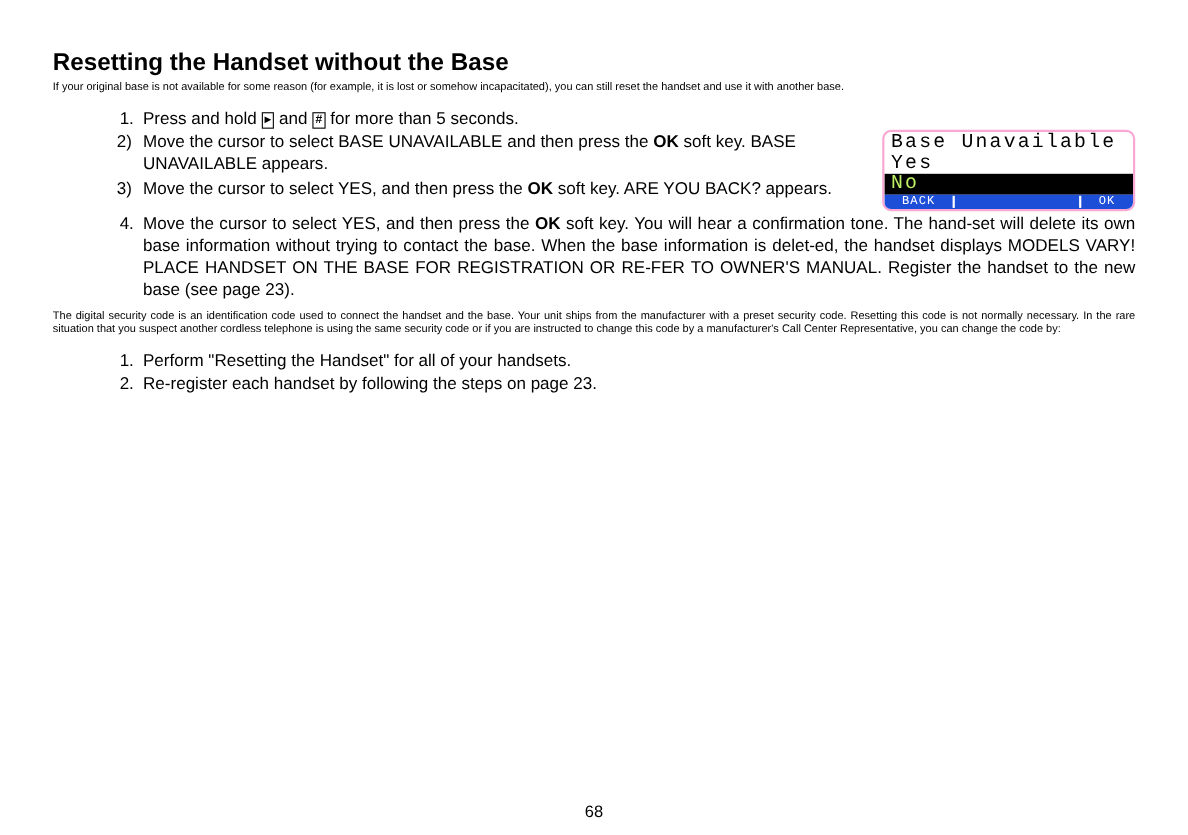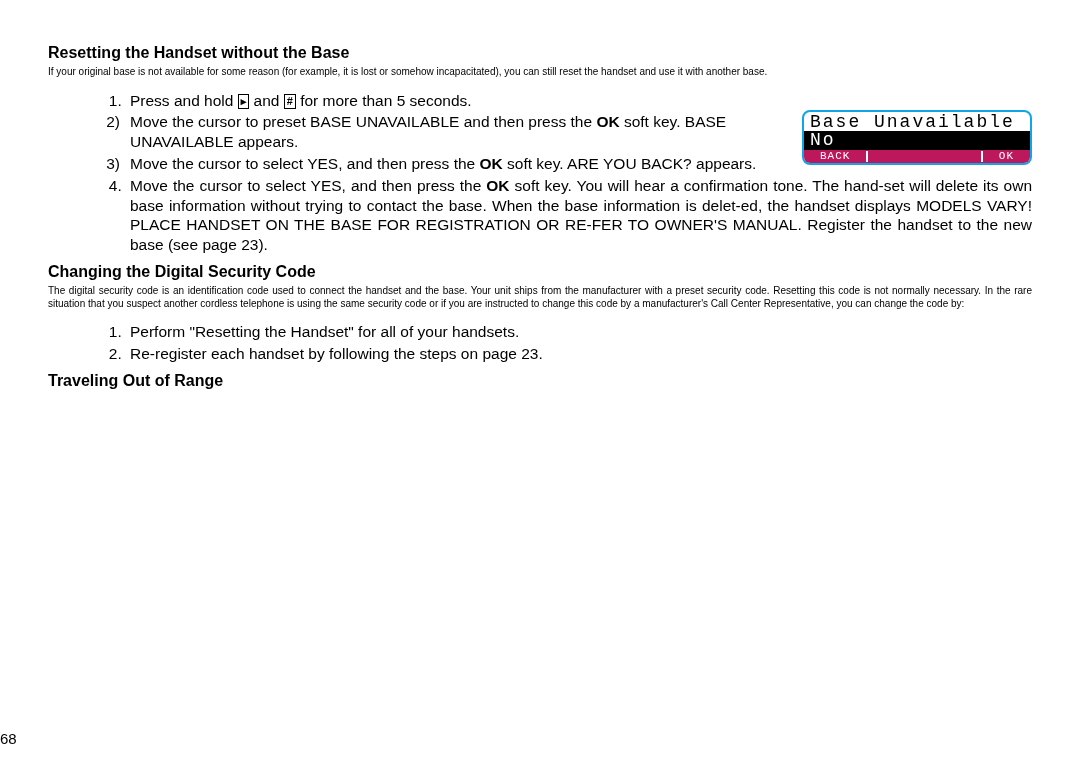--- a/index.html
+++ b/index.html
@@ -11,21 +11,21 @@
       color: #000;
       width: 1080px;
       height: 759px;
     }
     .page {
       padding: 36px 48px 20px 48px;
       position: relative;
       height: 100%;
     }
     h2 {
-      font-size: 16px;
+      font-size: 22px;
       font-weight: bold;
       margin: 8px 0 4px 0;
     }
     p {
       font-size: 10px;
       line-height: 1.25;
       margin: 2px 0 6px 0;
       text-align: justify;
     }
     ol {
@@ -41,44 +41,44 @@
     .row2 {
       display: flex;
       align-items: flex-start;
       gap: 10px;
     }
     .row2-text {
       flex: 1;
     }
     .lcd {
       width: 230px;
-      border: 2px solid #0ea5e9;
+      border: 2px solid #f9a8d4;
       border-radius: 8px;
       font-family: "Courier New", monospace;
       font-size: 18px;
       line-height: 1.0;
       letter-spacing: 2px;
       overflow: hidden;
       flex-shrink: 0;
       margin-top: -2px;
       background: #fff;
     }
     .lcd .line {
       padding: 1px 6px 0 6px;
       white-space: nowrap;
     }
     .lcd .sel {
       background: #000;
-      color: #ffffff;
+      color: #bef264;
       padding: 0 6px 1px 6px;
     }
     .lcd .softkeys {
       display: flex;
       justify-content: space-between;
-      background: #be185d;
+      background: #1d4ed8;
       color: #fff;
       font-size: 11px;
       letter-spacing: 1px;
       padding: 1px 0 1px 0;
     }
     .lcd .softkeys .sk {
       padding: 0 16px;
     }
     .lcd .softkeys .sk.left { border-right: 2px solid #fff; }
     .lcd .softkeys .sk.right { border-left: 2px solid #fff; }
@@ -90,21 +90,21 @@
       padding: 0 2px;
       line-height: 13px;
       vertical-align: 1px;
       font-family: Arial, sans-serif;
     }
     .page-number {
       position: absolute;
       bottom: 12px;
       left: 0;
       right: 0;
-      text-align: left;
+      text-align: center;
       font-size: 15px;
     }
   </style>
 </head>
 <body>
 
 <div class="page">
 
   <h2>Resetting the Handset without the Base</h2>
   <p>If your original base is not available for some reason (for example, it is lost or somehow incapacitated), you can still reset the handset and use it with another base.</p>
@@ -112,48 +112,47 @@
   <ol>
     <li>
       <span>Press and hold </span><span class="icon-box">▸</span><span> and </span><span class="icon-box">#</span><span> for more than 5 seconds.</span>
     </li>
     <li style="list-style:none; margin-left:-26px;">
       <div class="row2">
         <div class="row2-text">
           <div style="display:flex;">
             <div style="width:26px; text-align:right; padding-right:10px;">2)</div>
             <div style="flex:1;">
-              <span>Move the cursor to preset BASE UNAVAILABLE and then press the </span><b>OK</b><span> soft key. BASE UNAVAILABLE appears.</span>
+              <span>Move the cursor to select BASE UNAVAILABLE and then press the </span><b>OK</b><span> soft key. BASE UNAVAILABLE appears.</span>
             </div>
           </div>
           <div style="display:flex; margin-top:2px;">
             <div style="width:26px; text-align:right; padding-right:10px;">3)</div>
             <div style="flex:1;">
               <span>Move the cursor to select YES, and then press the </span><b>OK</b><span> soft key. ARE YOU BACK? appears.</span>
             </div>
           </div>
         </div>
         <div class="lcd">
           <div class="line">Base Unavailable</div>
+          <div class="line">Yes</div>
           <div class="sel">No</div>
           <div class="softkeys">
             <div class="sk left">BACK</div>
             <div class="sk right">OK</div>
           </div>
         </div>
       </div>
     </li>
     <li value="4" style="text-align:justify;">
       <span>Move the cursor to select YES, and then press the </span><b>OK</b><span> soft key. You will hear a confirmation tone. The hand-set will delete its own base information without trying to contact the base. When the base information is delet-ed, the handset displays MODELS VARY! PLACE HANDSET ON THE BASE FOR REGISTRATION OR RE-FER TO OWNER'S MANUAL. Register the handset to the new base (see page 23).</span>
     </li>
   </ol>
 
-  <h2>Changing the Digital Security Code</h2>
   <p>The digital security code is an identification code used to connect the handset and the base. Your unit ships from the manufacturer with a preset security code. Resetting this code is not normally necessary. In the rare situation that you suspect another cordless telephone is using the same security code or if you are instructed to change this code by a manufacturer's Call Center Representative, you can change the code by:</p>
   <ol style="list-style-type: decimal;">
     <li>Perform "Resetting the Handset" for all of your handsets.</li>
     <li>Re-register each handset by following the steps on page 23.</li>
   </ol>
 
-  <h2>Traveling Out of Range</h2>
 
   <div class="page-number">68</div>
 </div>
 
 </body></html>

